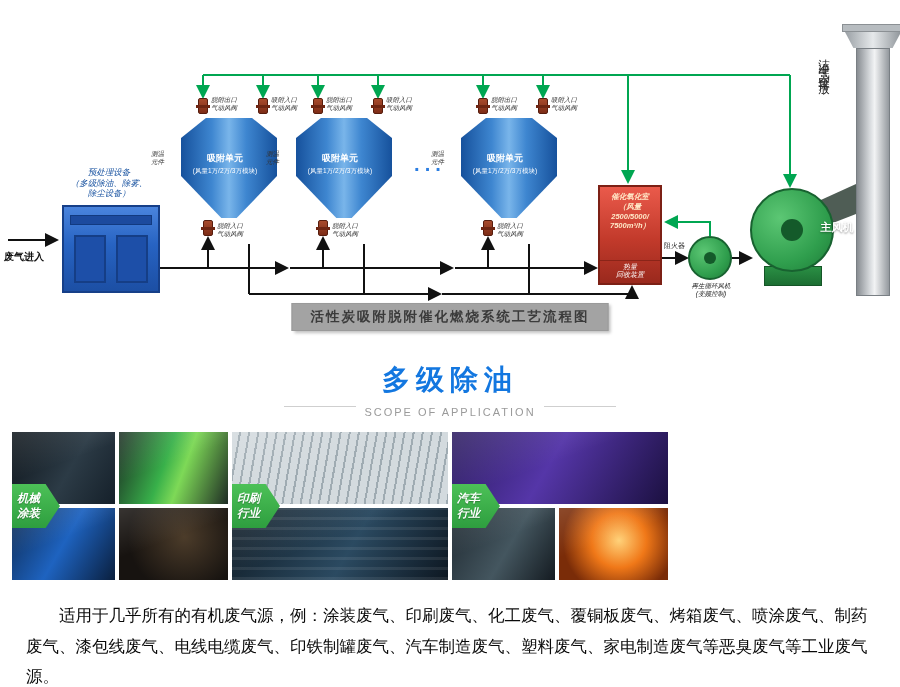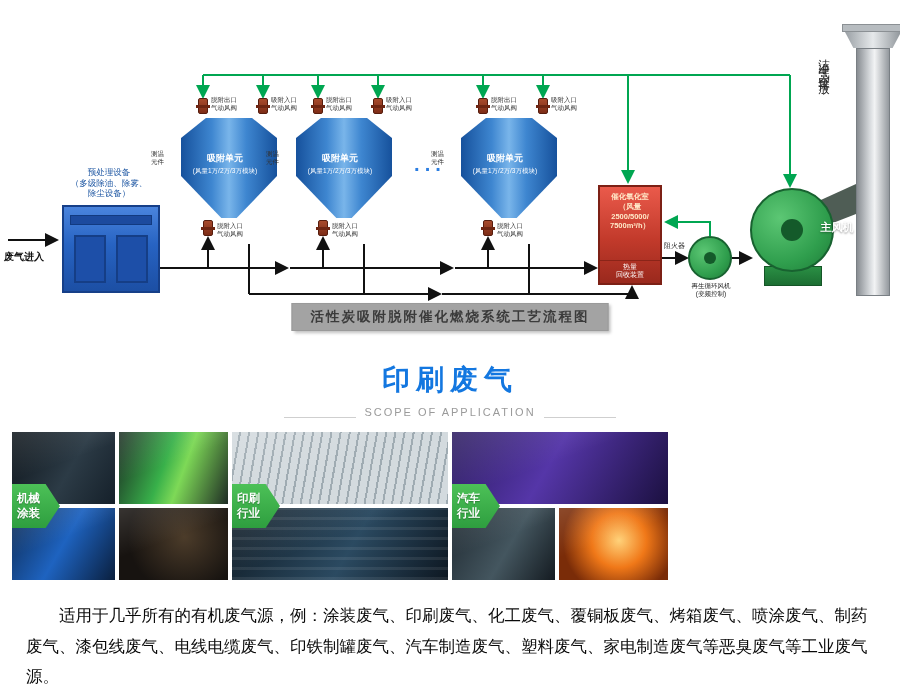--- a/index.html
+++ b/index.html
@@ -1,18 +1,18 @@
 <!DOCTYPE html>
 <html><head>
 <meta charset="utf-8">
 <style>
   * { margin:0; padding:0; box-sizing:border-box; }
   body { font-family:"Liberation Sans","DejaVu Sans",sans-serif; background:#fff; }
   .page { position:relative; width:900px; height:687px; background:#fff; overflow:hidden; margin:0 auto; }
-  .pre { white-space:pre-line; }
+  .pre { white-space:pre-line;font-style:italic; }
 
   
   .flow { position:relative; width:900px; height:345px; }
   .flow svg.pipes { position:absolute; left:0; top:0; }
   .lbl { position:absolute; font-size:6.5px; line-height:1.25; color:#333; }
   .valve { position:absolute; width:10px; height:16px; background:linear-gradient(180deg,#a84a2c,#7d2c16); border:1px solid #571d0e; border-radius:2px; }
   .valve:before { content:""; position:absolute; left:-3px; top:6px; width:14px; height:3px; background:#6e2512; }
 
   .inlet-lbl { position:absolute; left:4px; top:221px; font-size:10px; font-weight:bold; color:#111;margin-top:29px; }
 
@@ -59,21 +59,21 @@
   .stack-cap-top { position:absolute; left:842px; top:24px; width:62px; height:8px; background:#b7bcc0; border:1px solid #8b9094; }
   .stack-lbl { position:absolute; left:816px; top:50px; writing-mode:vertical-rl; font-size:11.5px; color:#222; letter-spacing:4px; }
 
   .flow-title { position:absolute; left:50%; top:303px; transform:translateX(-50%); white-space:nowrap;
     border:1px solid #9a9a9a; box-shadow:2px 2px 3px rgba(0,0,0,.25); background:#a3a3a3;
     padding:4px 18px; font-size:13.5px; font-weight:bold; color:#3b3b3b; letter-spacing:2px; }
 
   
   .sec-head { margin-top:16px; text-align:center; }
   .sec-title { font-size:28px; font-weight:bold; color:#1377e0; letter-spacing:6px; }
-  .sec-sub-row { display:flex; align-items:flex-end; justify-content:center; gap:8px; margin-top:7px; }
+  .sec-sub-row { display:flex; align-items:flex-start; justify-content:center; gap:8px; margin-top:7px; }
   .sec-sub-row .rule { width:72px; height:1px; background:#cfcfcf; }
   .sec-sub { font-size:11px; color:#9a9a9a; letter-spacing:2px; }
 
   
   .gallery { margin:14px 12px 0; display:grid; grid-template-columns:repeat(4,1fr); gap:4px; }
   .g-col { position:relative; display:grid; grid-template-rows:72px 72px; gap:4px; }
   .g-row { display:grid; gap:4px; } .split { grid-template-columns:1fr 1.05fr; }
   .ph { position:relative; overflow:hidden; }
   .ph:after { content:""; position:absolute; inset:0; background:linear-gradient(160deg,rgba(255,255,255,.14),rgba(255,255,255,0) 45%); }
   .ph-lathe { background:linear-gradient(120deg,#0d141a,#2c3b46 55%,#15202a); }
@@ -240,21 +240,21 @@
 
     <div class="stack-cap-top"></div>
     <div class="stack-cap"></div>
     <div class="stack"></div>
     <div class="stack-lbl">洁净气高空排放</div>
 
     <div class="flow-title">活性炭吸附脱附催化燃烧系统工艺流程图</div>
   </div>
 
   <div class="sec-head">
-    <div class="sec-title">印刷废气</div>
+    <div class="sec-title">多级除油</div>
     <div class="sec-sub-row">
       <span class="rule"></span>
       <span class="sec-sub">SCOPE OF APPLICATION</span>
       <span class="rule"></span>
     </div>
   </div>
 
   <div class="gallery">
     <div class="g-col">
       <div class="g-row split">

